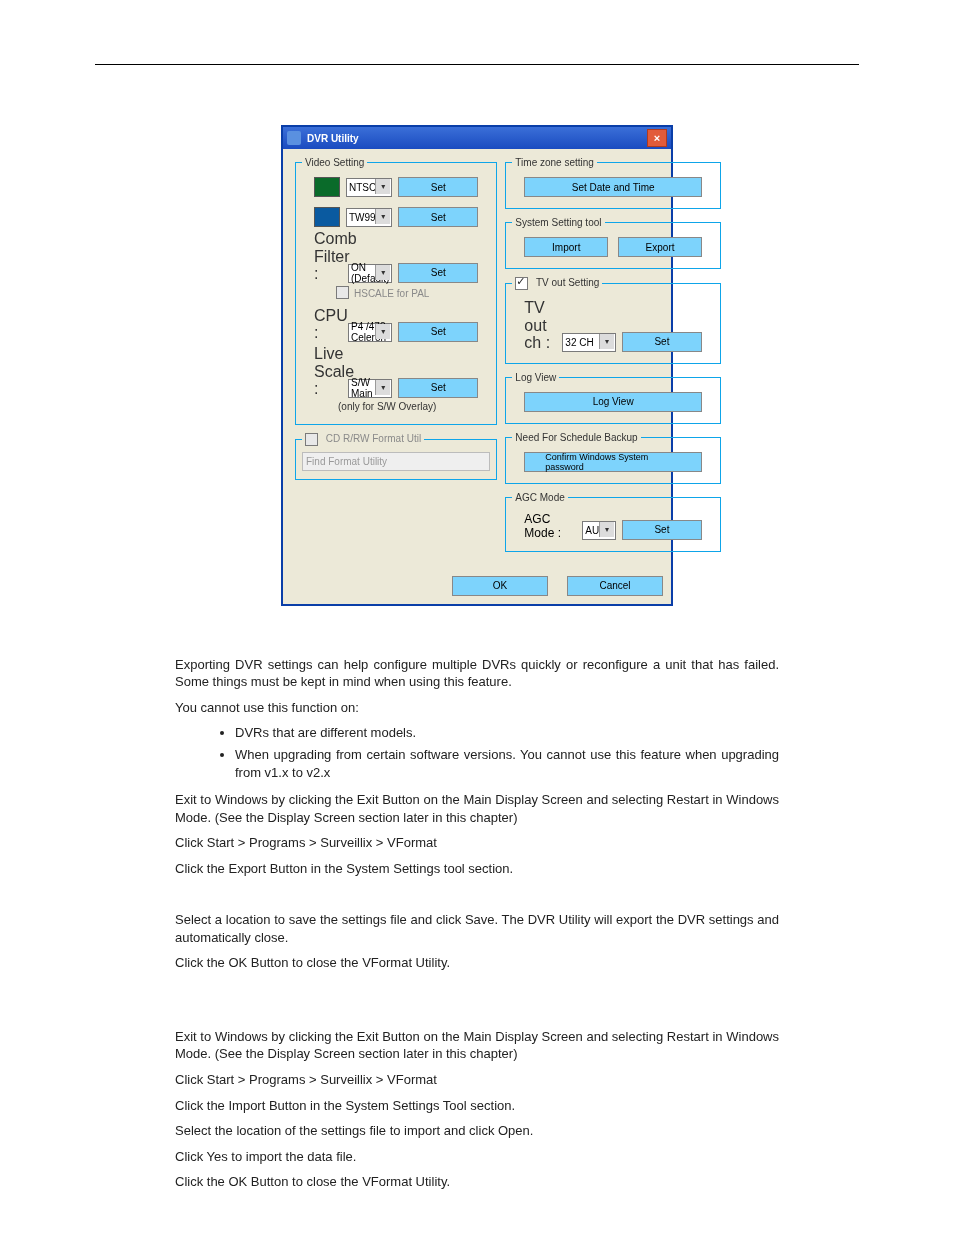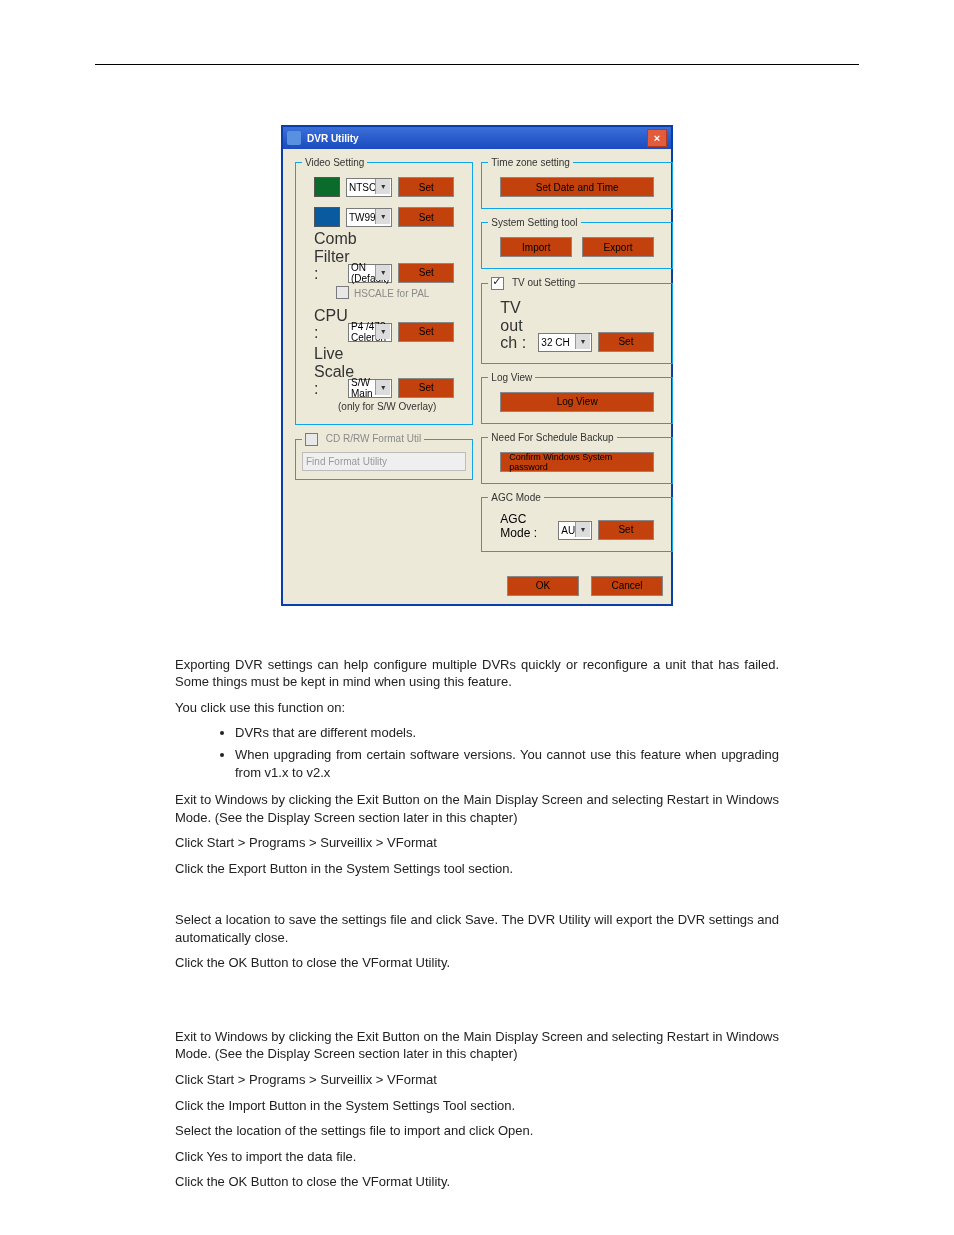--- a/index.html
+++ b/index.html
@@ -12,28 +12,28 @@
   .body{display:flex;gap:0;padding:4px 8px 8px}
   .col{flex:1;padding:4px}
   fieldset{border:1px solid #0ea5e9;margin:0 0 8px;padding:6px 6px 8px;position:relative}
   legend{font-size:10px;padding:0 3px;color:#333}
   .row{display:flex;align-items:flex-end;margin:3px 12px}
   .lbl{width:34px;font-size:16px;color:#333;line-height:1.1}
   .iconbox{width:24px;height:18px;background:#0a6b2a;border:1px solid #555;margin-right:6px}
   .iconbox.blue{background:#0a5aa0}
   .sel{flex:1;height:17px;border:1px solid #7a7a7a;background:#fff;font-size:10px;display:flex;align-items:center;padding:0 2px;position:relative;margin-right:6px}
   .sel::after{content:"▾";position:absolute;right:1px;top:0;width:14px;height:15px;background:#dcdcdc;border-left:1px solid #9a9a9a;display:flex;align-items:center;justify-content:center;font-size:8px;color:#333}
-  .btn{height:18px;border:1px solid #888;background:#c2410c;font-size:10px;display:flex;align-items:center;justify-content:center;padding:0 8px;cursor:pointer;min-width:38px}
+  .btn{height:18px;border:1px solid #888;background:#7dd3fc;font-size:10px;display:flex;align-items:center;justify-content:center;padding:0 20px;cursor:pointer;min-width:38px}
   .btn.wide{flex:1}
   .chk{width:11px;height:11px;border:1px solid #7a7a7a;background:#fff;display:inline-block;margin-right:5px;position:relative;flex-shrink:0}
   .chk.on::after{content:"✓";position:absolute;top:-3px;left:0;font-size:11px;color:#222}
   .chk.off{background:#e8e8e8}
   .dim{color:#8a8a8a}
   .note{font-size:10px;color:#333;margin:2px 0 4px 36px}
-  .btnrow{display:flex;justify-content:flex-end;gap:12px;padding:4px 8px 8px}
+  .btnrow{display:flex;justify-content:flex-end;gap:19px;padding:4px 8px 8px}
   .btn.ok{min-width:54px}
   .input-disabled{flex:1;height:17px;border:1px solid #bcbcbc;background:#efefef;color:#9a9a9a;font-size:10px;display:flex;align-items:center;padding:0 3px}
   
   .doc{font-size:13px;line-height:1.35;color:#222;padding:0 80px}
   .doc p{margin:8px 0;text-align:justify}
   .doc ul{margin:6px 0 10px;padding-left:60px}
   .doc li{margin:4px 0;text-align:justify}
   .spacer{ height:40px; }
 </style>
 </head>
@@ -164,21 +164,21 @@
       </div>
     </div>
     <div class="btnrow">
       <div class="btn ok">OK</div>
       <div class="btn ok">Cancel</div>
     </div>
   </div>
 
   <div class="doc">
     <p>Exporting DVR settings can help configure multiple DVRs quickly or reconfigure a unit that has failed. Some things must be kept in mind when using this feature.</p>
-    <p>You click use this function on:</p>
+    <p>You cannot use this function on:</p>
     <ul>
       <li>DVRs that are different models.</li>
       <li>When upgrading from certain software versions. You cannot use this feature when upgrading from v1.x to v2.x</li>
     </ul>
     <p>Exit to Windows by clicking the Exit Button on the Main Display Screen and selecting Restart in Windows Mode. (See the Display Screen section later in this chapter)</p>
     <p>Click Start &gt; Programs &gt; Surveillix &gt; VFormat</p>
     <p>Click the Export Button in the System Settings tool section.</p>
     <div style="height:18px"></div>
     <p>Select a location to save the settings file and click Save. The DVR Utility will export the DVR settings and automatically close.</p>
     <p>Click the OK Button to close the VFormat Utility.</p>

